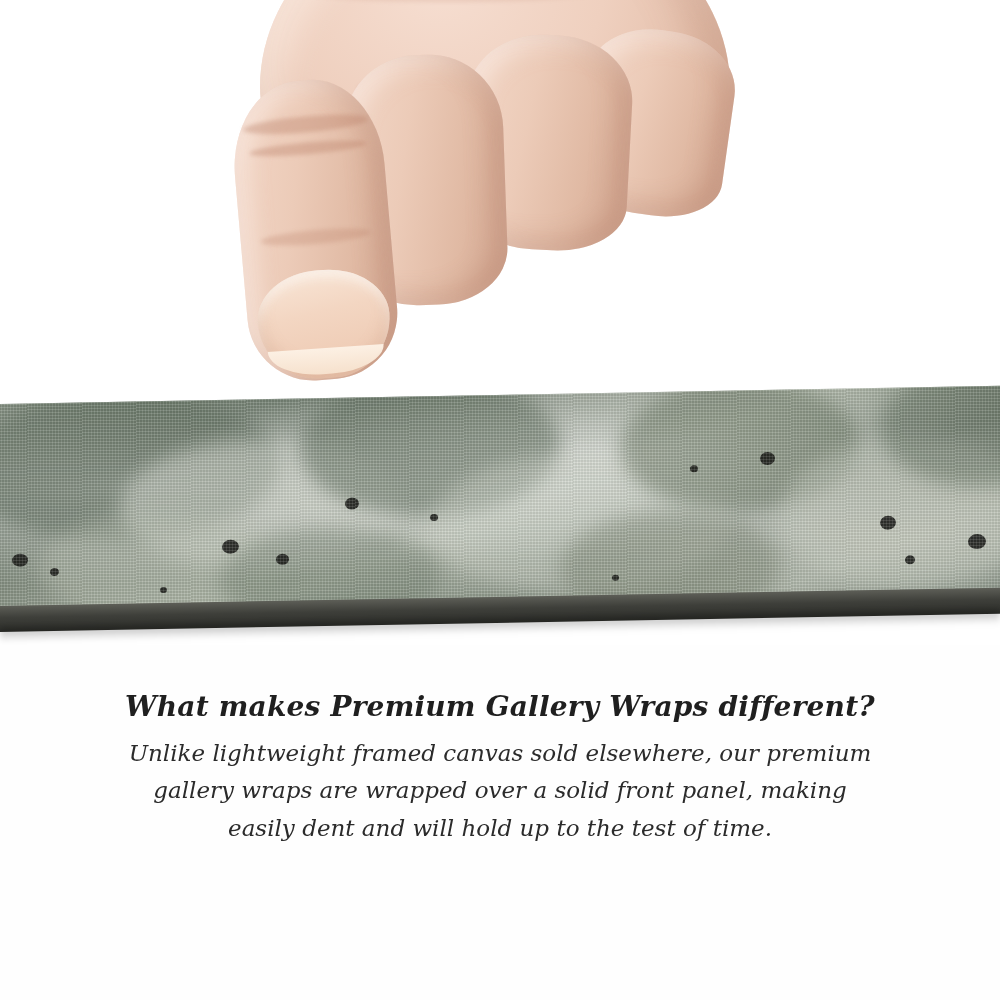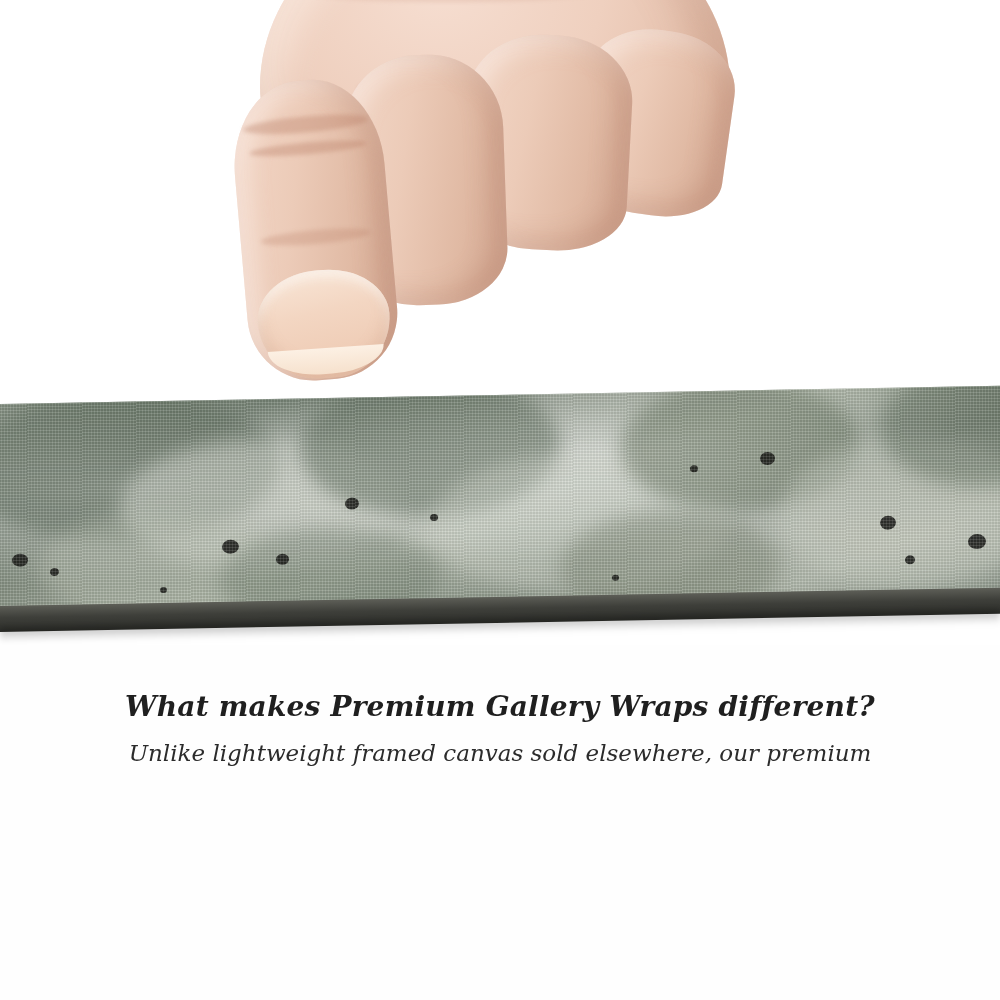--- a/index.html
+++ b/index.html
@@ -253,16 +253,18 @@
       <div class="slab-edge"></div>
       <div class="slab-shadow"></div>
     </div>
 
   </div>
 
   <div class="caption">
     <div class="caption-heading">What makes Premium Gallery Wraps different?</div>
     <div class="caption-body">
       <span class="caption-line">Unlike lightweight framed canvas sold elsewhere, our premium</span>
+      <span class="caption-line">gallery wraps are wrapped over a solid front panel, making</span>
+      <span class="caption-line">easily dent and will hold up to the test of time.</span>
     </div>
   </div>
 
 </div>
 
 </body></html>

